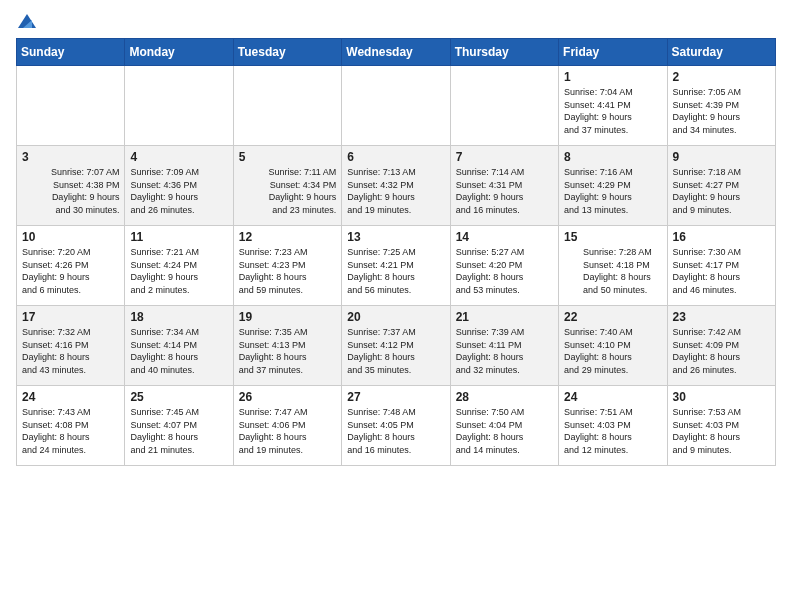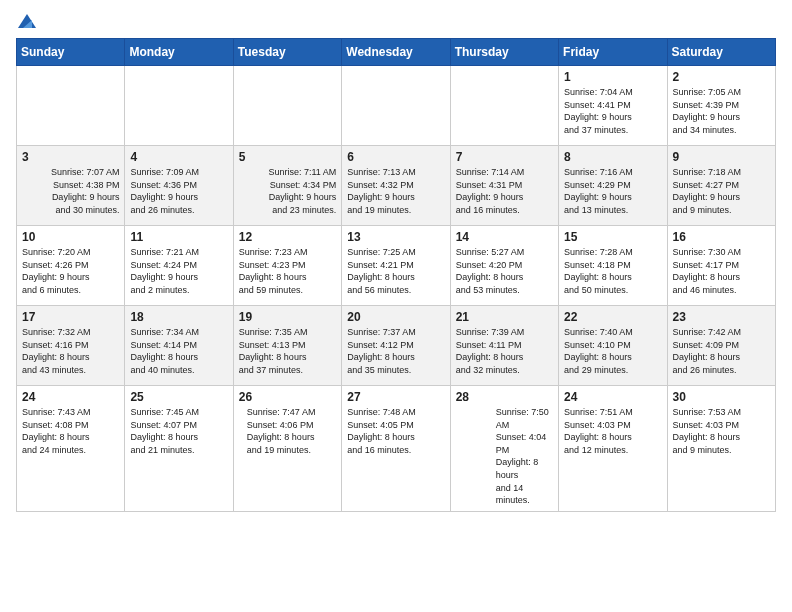--- a/index.html
+++ b/index.html
@@ -215,21 +215,21 @@
           </td>
           <td>
             <span class="day-num">14</span>
             <div class="cell-info" style="white-space: pre-line;">Sunrise: 5:27 AM
 Sunset: 4:20 PM
 Daylight: 8 hours
 and 53 minutes.</div>
           </td>
           <td>
             <span class="day-num">15</span>
-            <div class="cell-info" style="white-space: pre-line;">Sunrise: 7:28 AM
+            <div class="cell-info" style="white-space: pre-line; margin-left: 19px;">Sunrise: 7:28 AM
 Sunset: 4:18 PM
 Daylight: 8 hours
 and 50 minutes.</div>
           </td>
           <td>
             <span class="day-num">16</span>
             <div class="cell-info" style="white-space: pre-line;">Sunrise: 7:30 AM
 Sunset: 4:17 PM
 Daylight: 8 hours
 and 46 minutes.</div>
@@ -296,35 +296,35 @@
           </td>
           <td>
             <span class="day-num">25</span>
             <div class="cell-info" style="white-space: pre-line;">Sunrise: 7:45 AM
 Sunset: 4:07 PM
 Daylight: 8 hours
 and 21 minutes.</div>
           </td>
           <td>
             <span class="day-num">26</span>
-            <div class="cell-info" style="white-space: pre-line; margin-left: 8px;">Sunrise: 7:47 AM
+            <div class="cell-info" style="white-space: pre-line;">Sunrise: 7:47 AM
 Sunset: 4:06 PM
 Daylight: 8 hours
 and 19 minutes.</div>
           </td>
           <td>
             <span class="day-num">27</span>
             <div class="cell-info" style="white-space: pre-line;">Sunrise: 7:48 AM
 Sunset: 4:05 PM
 Daylight: 8 hours
 and 16 minutes.</div>
           </td>
           <td>
             <span class="day-num">28</span>
-            <div class="cell-info" style="white-space: pre-line; margin-left: 40px;">Sunrise: 7:50 AM
+            <div class="cell-info" style="white-space: pre-line;">Sunrise: 7:50 AM
 Sunset: 4:04 PM
 Daylight: 8 hours
 and 14 minutes.</div>
           </td>
           <td>
             <span class="day-num">24</span>
             <div class="cell-info" style="white-space: pre-line;">Sunrise: 7:51 AM
 Sunset: 4:03 PM
 Daylight: 8 hours
 and 12 minutes.</div>

